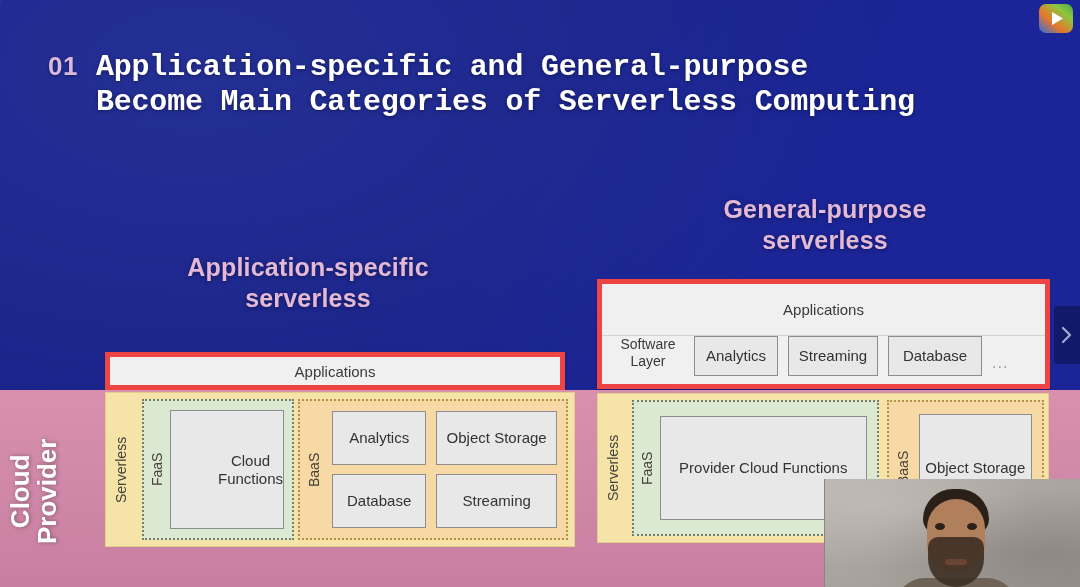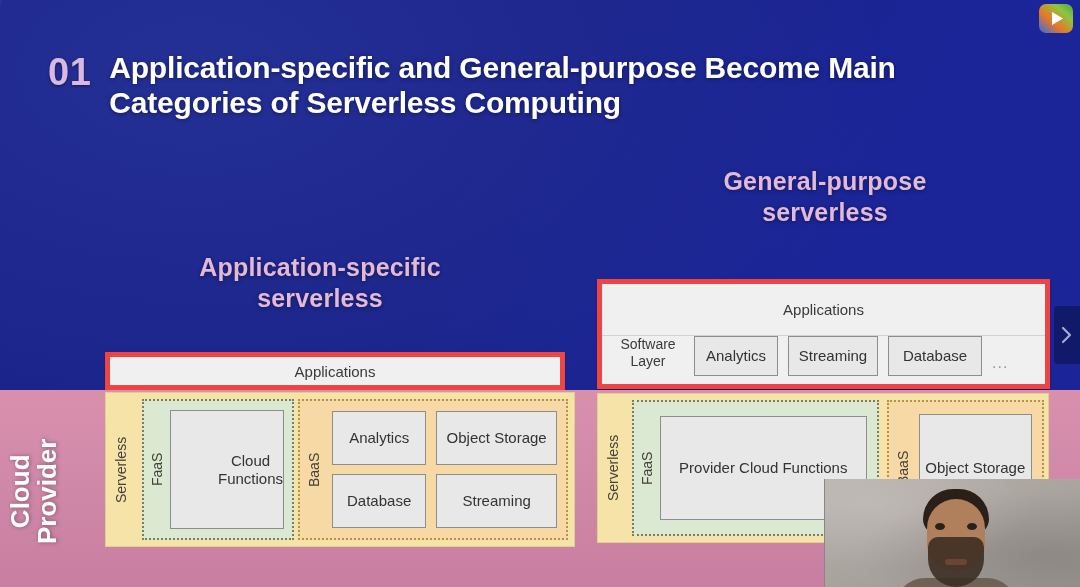--- a/index.html
+++ b/index.html
@@ -26,48 +26,49 @@
     pointer-events: none;
   }
 
   
   #header {
     position: absolute; left: 48px; top: 50px; right: 90px;
     display: flex; align-items: flex-start; gap: 18px;
   }
   #kicker {
     color: #d9b9e0;
-    font-size: 38px; font-weight: 700;
+    font-size: 26px; font-weight: 700;
     letter-spacing: .5px;
     line-height: 1.1;
     text-shadow: 0 1px 3px rgba(0,0,0,.45);
     flex: 0 0 auto;
     padding-top: 2px;
   }
   #headline {
     color: #ffffff;
     font-size: 30px; font-weight: 700;
     line-height: 1.18;
     letter-spacing: -0.2px;
     text-shadow: 0 1px 4px rgba(0,0,0,.4);
     max-width: 830px;
+    font-family: Liberation Mono, monospace;
   }
 
   
   .caption {
     position: absolute;
     color: #e2b9d6;
     font-size: 25px; font-weight: 700;
     line-height: 1.22;
     text-align: center;
     text-shadow: 0 1px 4px rgba(0,0,0,.4);
     letter-spacing: .2px;
   }
-  #caption-left  { left: 160px; top: 252px; width: 320px; }
-  #caption-right { left: 665px; top: 166px; width: 320px; }
+  #caption-left  { left: 148px; top: 252px; width: 320px; }
+  #caption-right { left: 665px; top: 194px; width: 320px; }
 
   
   #cloud-band {
     position: absolute; left: 0; top: 390px; width: 1080px; height: 197px;
     background: linear-gradient(180deg, #d890ad 0%, #d089a8 45%, #c87ea1 100%);
   }
   #cloud-provider-label {
     position: absolute; left: -46px; top: 74px;
     width: 160px;
     transform: rotate(-90deg);

